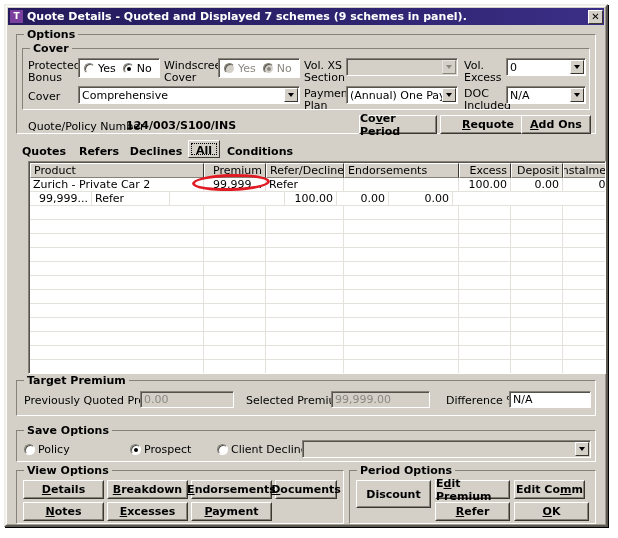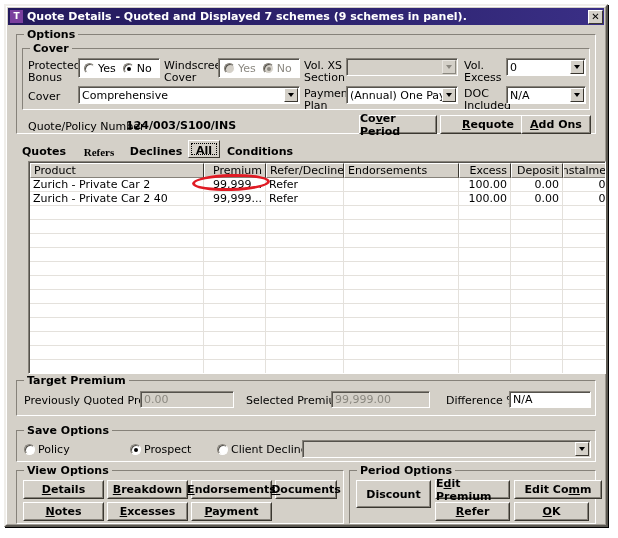--- a/index.html
+++ b/index.html
@@ -444,21 +444,21 @@
   <div class="btn" style="left:434px; top:109px; width:96px; height:19px;">
     <span><span></span><u>R</u><span>equote</span></span>
   </div>
   <div class="btn" style="left:515px; top:109px; width:70px; height:19px;">
     <span><span></span><u>A</u><span>dd Ons</span></span>
   </div>
 
   <div class="tab" style="left:14px; top:136px; width:48px; height:16px;">
     <span>Quotes</span>
   </div>
-  <div class="tab" style="left:70px; top:136px; width:46px; height:16px;font-family:Liberation Serif, serif;">
+  <div class="tab" style="left:70px; top:136px; width:46px; height:16px;">
     <span>Refers</span>
   </div>
   <div class="tab" style="left:123px; top:136px; width:54px; height:16px;">
     <span>Declines</span>
   </div>
   <div class="tab selected" style="left:182px; top:134px; width:32px; height:18px;">
     <span>All</span>
   </div>
   <div class="tab" style="left:221px; top:136px; width:66px; height:16px;">
     <span>Conditions</span>
@@ -478,21 +478,20 @@
         <div class="grow filled">
           <div class="gcell" style="width: 174px;">Zurich - Private Car 2</div>
           <div class="gcell r" style="width: 62px;">99,999...</div>
           <div class="gcell" style="width: 78px;">Refer</div>
           <div class="gcell" style="width: 115px;"></div>
           <div class="gcell r" style="width: 52px;">100.00</div>
           <div class="gcell r" style="width: 52px;">0.00</div>
           <div class="gcell r" style="width: 64px;">0.00</div>
         </div>
         <div class="grow filled">
-          <div class="gcell" style="width: 174px;">Zurich - Private Car 2 40</div>
           <div class="gcell r" style="width: 62px;">99,999...</div>
           <div class="gcell" style="width: 78px;">Refer</div>
           <div class="gcell" style="width: 115px;"></div>
           <div class="gcell r" style="width: 52px;">100.00</div>
           <div class="gcell r" style="width: 52px;">0.00</div>
           <div class="gcell r" style="width: 64px;">0.00</div>
         </div>
         <div class="grow">
           <div class="gcell" style="width: 174px;"></div>
           <div class="gcell" style="width: 62px;"></div>
@@ -664,21 +663,21 @@
 
   <div class="group" style="left:343px; top:464px; width:247px; height:54px;">
     <div class="group-title">Period Options</div>
   </div>
   <div class="btn" style="left:350px; top:474px; width:75px; height:28px;">
     <span><span>Discount</span><u></u><span></span></span>
   </div>
   <div class="btn" style="left:429px; top:474px; width:75px; height:19px;">
     <span><span>E</span><u>d</u><span>it Premium</span></span>
   </div>
-  <div class="btn" style="left:508px; top:474px; width:88px; height:19px;">
+  <div class="btn" style="left:508px; top:474px; width:71px; height:19px;">
     <span><span>Edit Co</span><u>m</u><span>m</span></span>
   </div>
   <div class="btn" style="left:429px; top:496px; width:75px; height:19px;">
     <span><span></span><u>R</u><span>efer</span></span>
   </div>
   <div class="btn" style="left:508px; top:496px; width:75px; height:19px;">
     <span><span></span><u>O</u><span>K</span></span>
   </div>
 </div>
 

